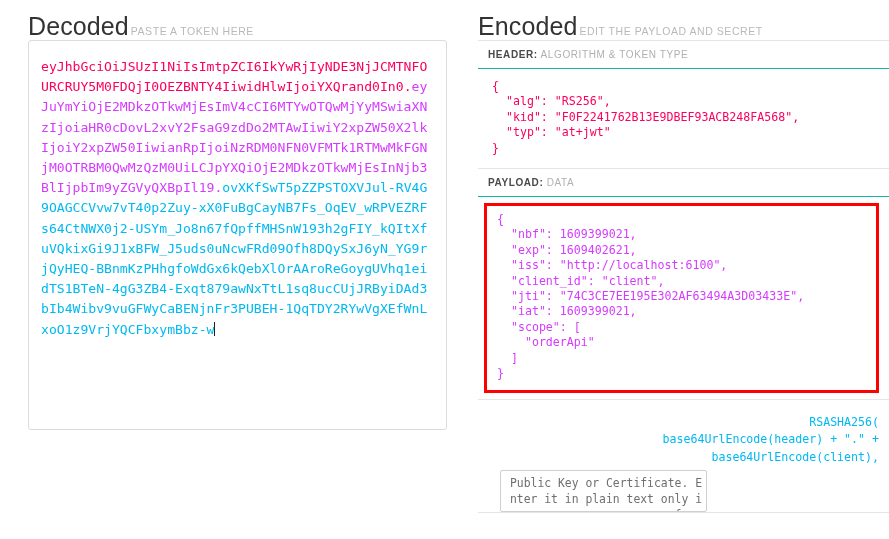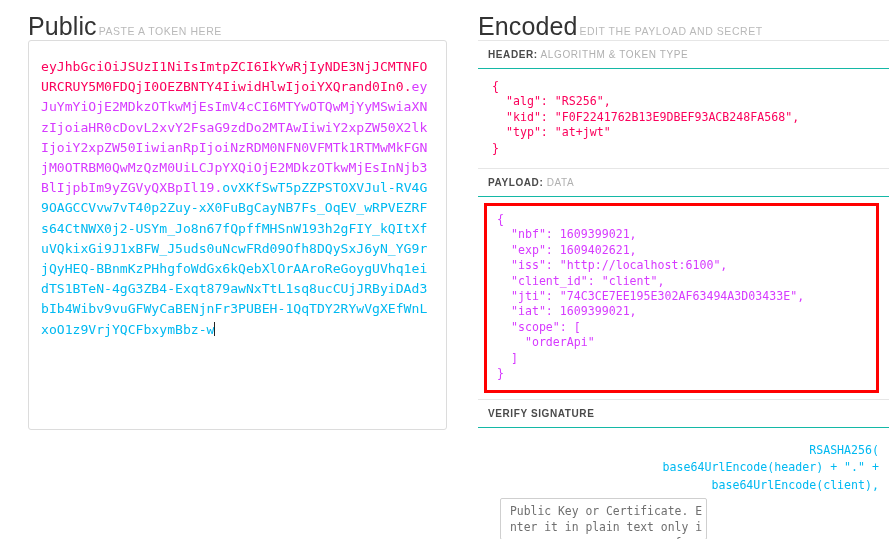--- a/index.html
+++ b/index.html
@@ -170,21 +170,21 @@
   }
 </style>
 </head>
 <body>
 
 <div id="app">
 
   <div class="col col-encoded">
 
     <div class="col-head">
-      <span class="col-title">Public</span>
+      <span class="col-title">Decoded</span>
       <span class="col-sub">PASTE A TOKEN HERE</span>
     </div>
 
     <div class="encoded-box">
       <div class="token"><span class="tok-header">eyJhbGciOiJSUzI1NiIsImtpZCI6IkYwRjIyNDE3NjJCMTNFOURCRUY5M0FDQjI0OEZBNTY4IiwidHlwIjoiYXQrand0In0</span><span class="tok-dot-h">.</span><span class="tok-payload">eyJuYmYiOjE2MDkzOTkwMjEsImV4cCI6MTYwOTQwMjYyMSwiaXNzIjoiaHR0cDovL2xvY2FsaG9zdDo2MTAwIiwiY2xpZW50X2lkIjoiY2xpZW50IiwianRpIjoiNzRDM0NFN0VFMTk1RTMwMkFGNjM0OTRBM0QwMzQzM0UiLCJpYXQiOjE2MDkzOTkwMjEsInNjb3BlIjpbIm9yZGVyQXBpIl19</span><span class="tok-dot-p">.</span><span class="tok-sig">ovXKfSwT5pZZPSTOXVJul-RV4G9OAGCCVvw7vT40p2Zuy-xX0FuBgCayNB7Fs_OqEV_wRPVEZRFs64CtNWX0j2-USYm_Jo8n67fQpffMHSnW193h2gFIY_kQItXfuVQkixGi9J1xBFW_J5uds0uNcwFRd09Ofh8DQySxJ6yN_YG9rjQyHEQ-BBnmKzPHhgfoWdGx6kQebXlOrAAroReGoygUVhq1eidTS1BTeN-4gG3ZB4-Exqt879awNxTtL1sq8ucCUjJRByiDAd3bIb4Wibv9vuGFWyCaBENjnFr3PUBEH-1QqTDY2RYwVgXEfWnLxoO1z9VrjYQCFbxymBbz-w</span><span class="caret"></span></div>
     </div>
   </div>
 
   <div class="col col-decoded">
 
@@ -221,24 +221,20 @@
 <span>  "jti": "74C3CE7EE195E302AF63494A3D03433E",</span>
 <span>  "iat": 1609399021,</span>
 <span>  "scope": [</span>
 <span>    "orderApi"</span>
 <span>  ]</span>
 <span>}</span></pre>
       </div>
     </div>
 
     <div class="panel">
-      <div class="panel-label">
-        <span class="lbl-strong">VERIFY SIGNATURE</span>
-        <span class="lbl-light"></span>
-      </div>
       <div class="verify-body">
         <pre class="sig-code">RSASHA256(</pre>
         <pre class="sig-code sig-indent">base64UrlEncode(header) + "." +</pre>
         <pre class="sig-code sig-indent">base64UrlEncode(client),</pre>
         <div class="keyfield">Public Key or Certificate. Enter it in plain text only if yo</div>
       </div>
     </div>
 
   </div>
 </div>

